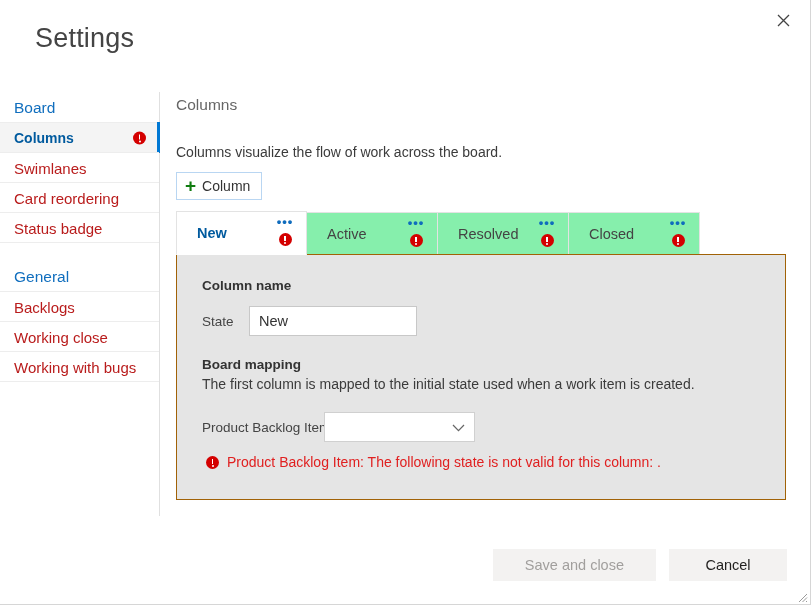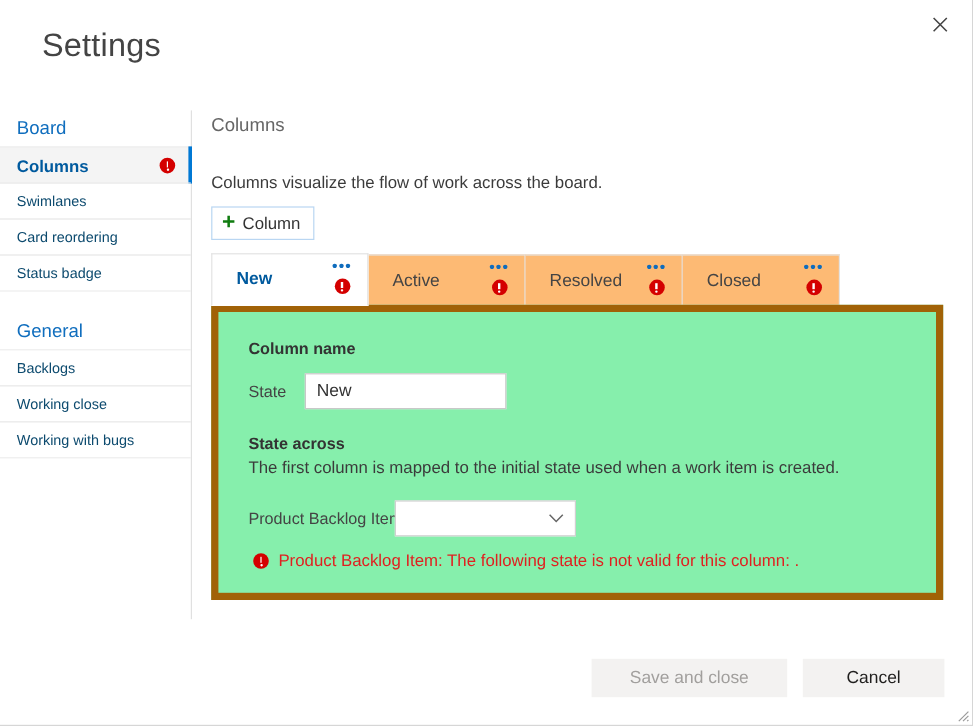--- a/index.html
+++ b/index.html
@@ -79,22 +79,22 @@
     cursor: pointer;
     white-space: nowrap;
   }
   .nav-spacer { height: 9px; }
   .nav-item {
     position: relative;
     height: 31px;
     line-height: 31px;
     padding-left: 14px;
     padding-right: 8px;
-    font-size: 12px;
-    color: #0c4a6e;
+    font-size: 15px;
+    color: #b91c1c;
     border-top: 1px solid #ededed;
     border-bottom: 1px solid #ededed;
     margin-top: -1px;
     cursor: pointer;
     white-space: nowrap;
     box-sizing: border-box;
   }
   .nav-item.selected {
     background: #f4f4f4;
     color: #005a9e;
@@ -200,21 +200,21 @@
   #tabs {
     display: flex;
     align-items: flex-end;
     height: 44px;
   }
   .tab {
     position: relative;
     width: 131px;
     height: 43px;
     box-sizing: border-box;
-    background: #fdba74;
+    background: #86efac;
     border: 1px solid #e3e3e3;
     border-left: none;
     cursor: pointer;
     display: flex;
     align-items: center;
   }
   .tab:first-child { border-left: 1px solid #e3e3e3; }
   .tab.active {
     background: #ffffff;
     border-bottom-color: #ffffff;
@@ -251,22 +251,22 @@
   }
   .tab-err { margin-top: 4px; }
 
   
   #tab-panel {
     position: relative;
     margin-top: -1px;
     width: 610px;
     height: 246px;
     box-sizing: border-box;
-    border: 6px solid #a16207;
-    background: #86efac;
+    border: 1px solid #a16207;
+    background: #e5e5e5;
     z-index: 1;
   }
   .panel-inner { padding: 22px 0 0 25px; }
   .field-group-title {
     font-size: 13.5px;
     font-weight: bold;
     color: #333333;
     line-height: 18px;
     margin-bottom: 11px;
   }
@@ -485,21 +485,21 @@
       <div class="panel-inner">
 
         <div class="field-group-title">Column name</div>
 
         <div class="field-row">
           <span class="field-label">State</span>
           <input id="name-input" type="text" value="New" style="">
         </div>
 
         <div class="sub-title-block">
-          <div class="field-group-title" style="margin-bottom:1px;">State across</div>
+          <div class="field-group-title" style="margin-bottom:1px;">Board mapping</div>
           <div class="sub-desc">The first column is mapped to the initial state used when a work item is created.</div>
         </div>
 
         <div class="field-row" style="margin-bottom:11px;">
           <span class="field-label wide">Product Backlog Item</span>
           <span id="state-select-wrap">
             <div id="state-select"></div>
             <span id="state-select-chevron">
               <svg width="13" height="8" viewBox="0 0 13 8" aria-hidden="true">
                 <path d="M1 1 L6.5 6.6 L12 1" stroke="#666666" stroke-width="1.25" fill="none"></path>

